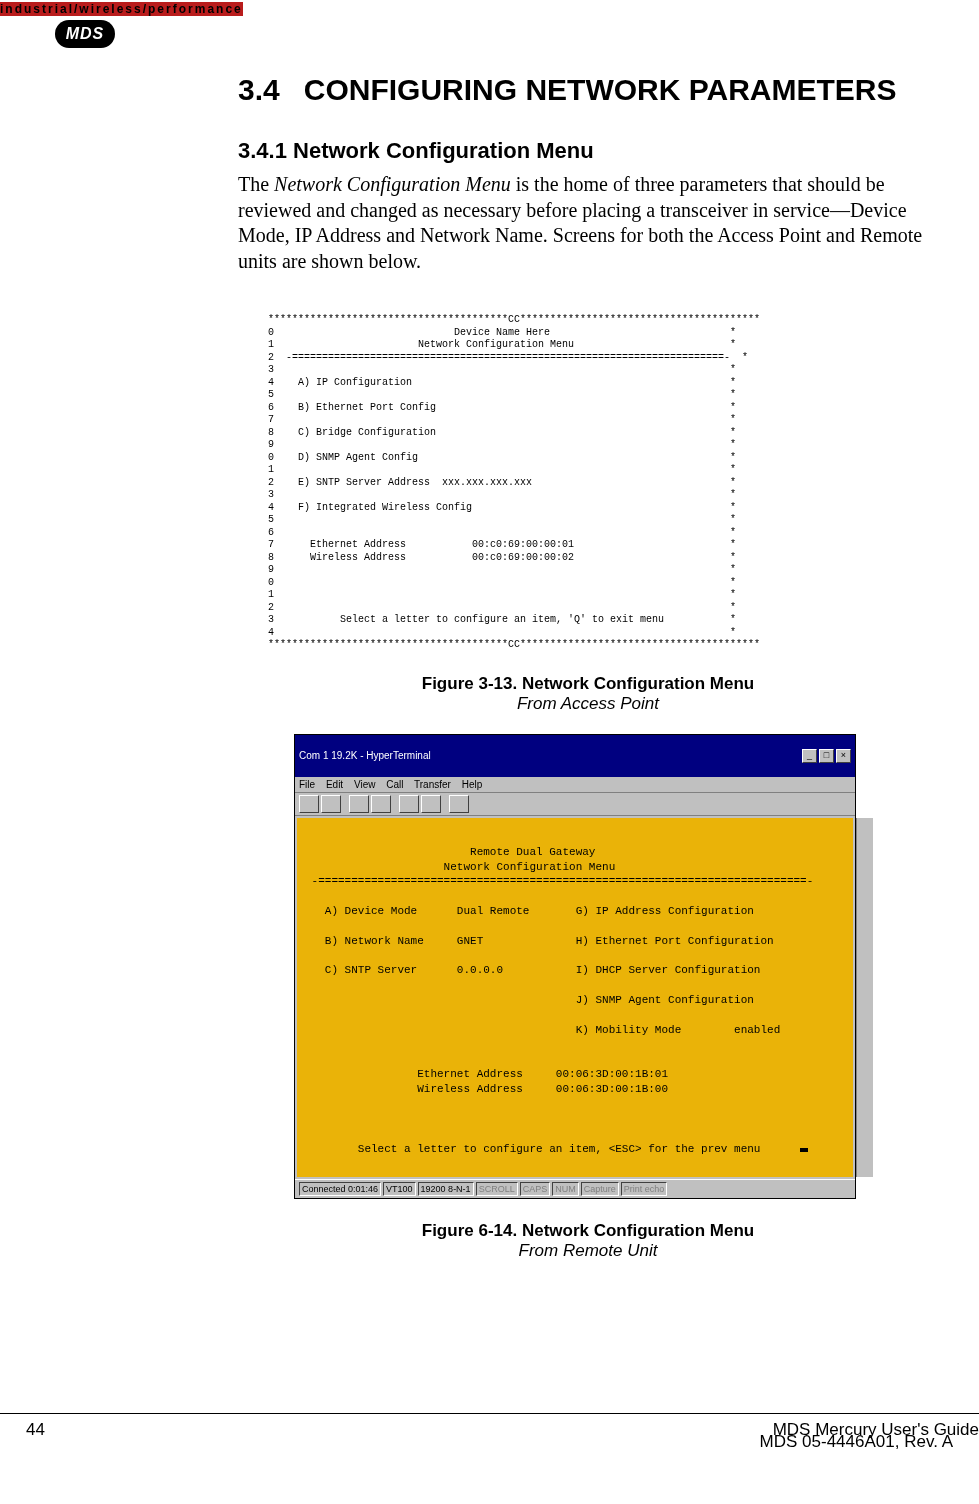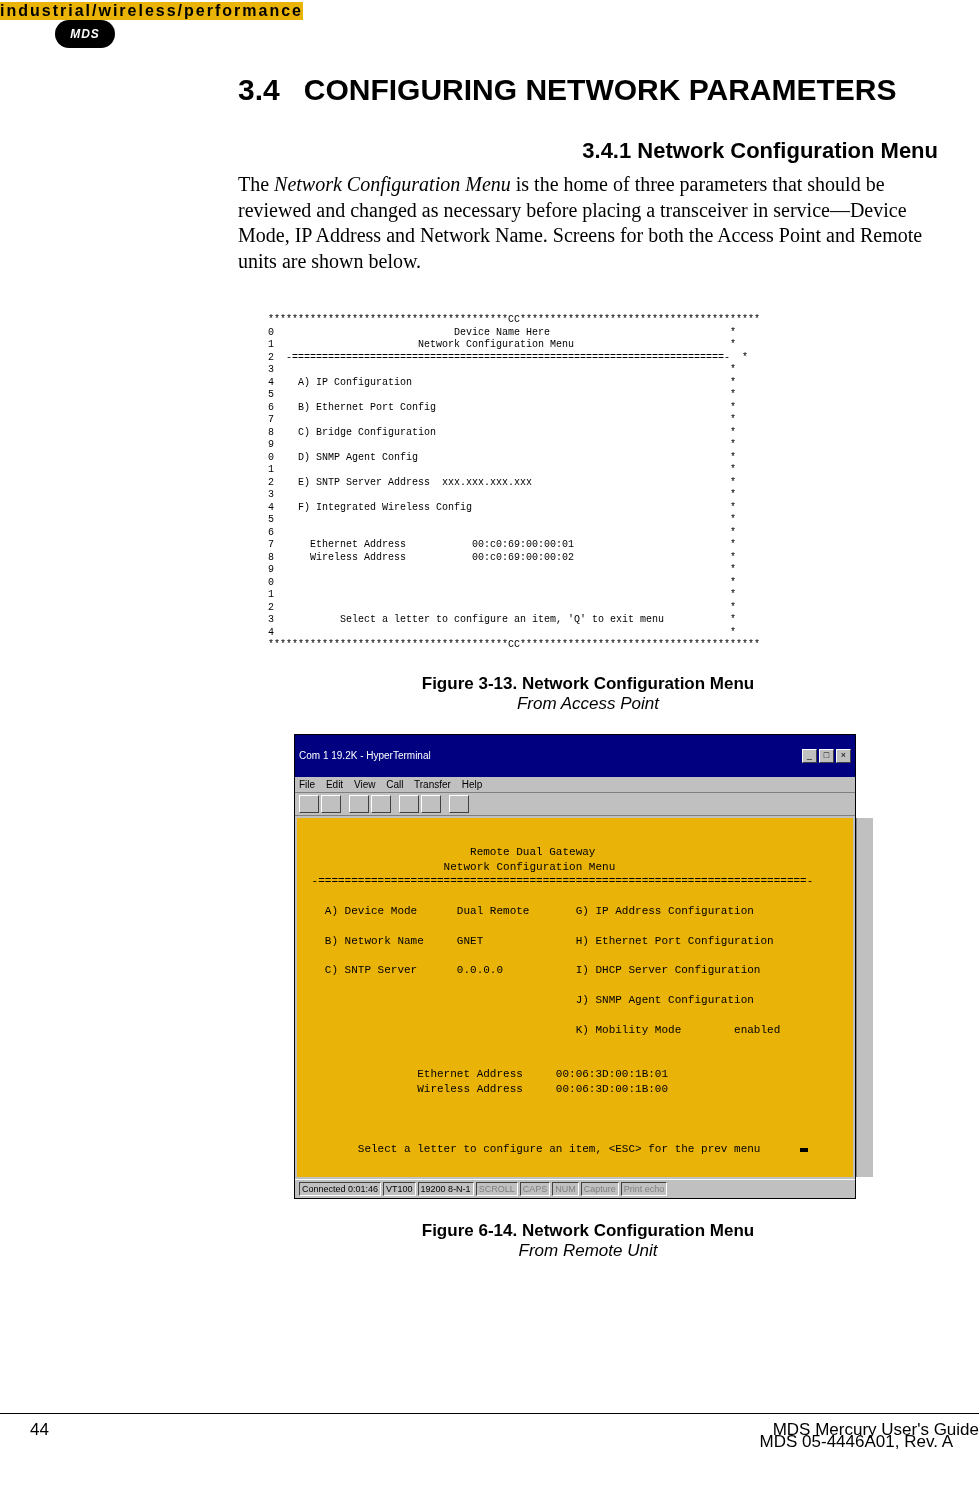--- a/index.html
+++ b/index.html
@@ -13,38 +13,38 @@
   .page {
     width: 979px;
     min-height: 1460px;
     position: relative;
     padding: 0;
   }
   .tagline {
     position: absolute;
     top: 2px;
     left: 0;
-    font-size: 16px;
+    font-size: 12px;
     font-weight: bold;
     letter-spacing: 2px;
     color: #000;
-    background: #eab308;
+    background: #b91c1c;
   }
   .logo {
     position: absolute;
     top: 20px;
     left: 55px;
     width: 60px;
     height: 28px;
     background: #000;
     border-radius: 14px / 14px;
     color: #fff;
     text-align: center;
     font-weight: bold;
-    font-size: 12px;
+    font-size: 16px;
     line-height: 28px;
     font-style: italic;
     letter-spacing: 1px;
   }
   .content {
     position: absolute;
     left: 238px;
     top: 72px;
     width: 700px;
   }
@@ -53,21 +53,20 @@
     font-weight: bold;
     margin: 0 0 30px 0;
     font-family: "Helvetica Neue", Helvetica, Arial, sans-serif;
     line-height: 1.2;
   }
   .secnum { display: inline-block; margin-right: 24px; }
   h2.subsection {
     font-size: 22px;
     font-weight: bold;
     margin: 28px 0 8px 0;
-    text-align: right;
   }
   p.body {
     font-family: "Times New Roman", Times, serif;
     font-size: 20px;
     line-height: 1.28;
     margin: 6px 0;
   }
   .italic { font-style: italic; }
   .terminal1 {
     margin: 40px 0 10px 30px;
@@ -161,21 +160,21 @@
     bottom: 8px;
     left: 0;
     right: 0;
     border-top: 1px solid #000;
     padding-top: 6px;
     display: flex;
     justify-content: space-between;
     font-family: "Helvetica Neue", Helvetica, Arial, sans-serif;
     font-size: 17px;
   }
-  .footer .l { padding-left: 2px; margin-left: 28px; }
+  .footer .l { padding-left: 26px; }
   .footer .c { position: absolute; left: 0; right: 0; text-align: right; }
   .footer .r { padding-right: 26px; margin-top: 12px; }
   .cursor {
     display: inline-block;
     width: 8px; height: 2px; background: #000;
     border-bottom: 2px solid #000;
     vertical-align: baseline;
   }
 </style>
 </head>

